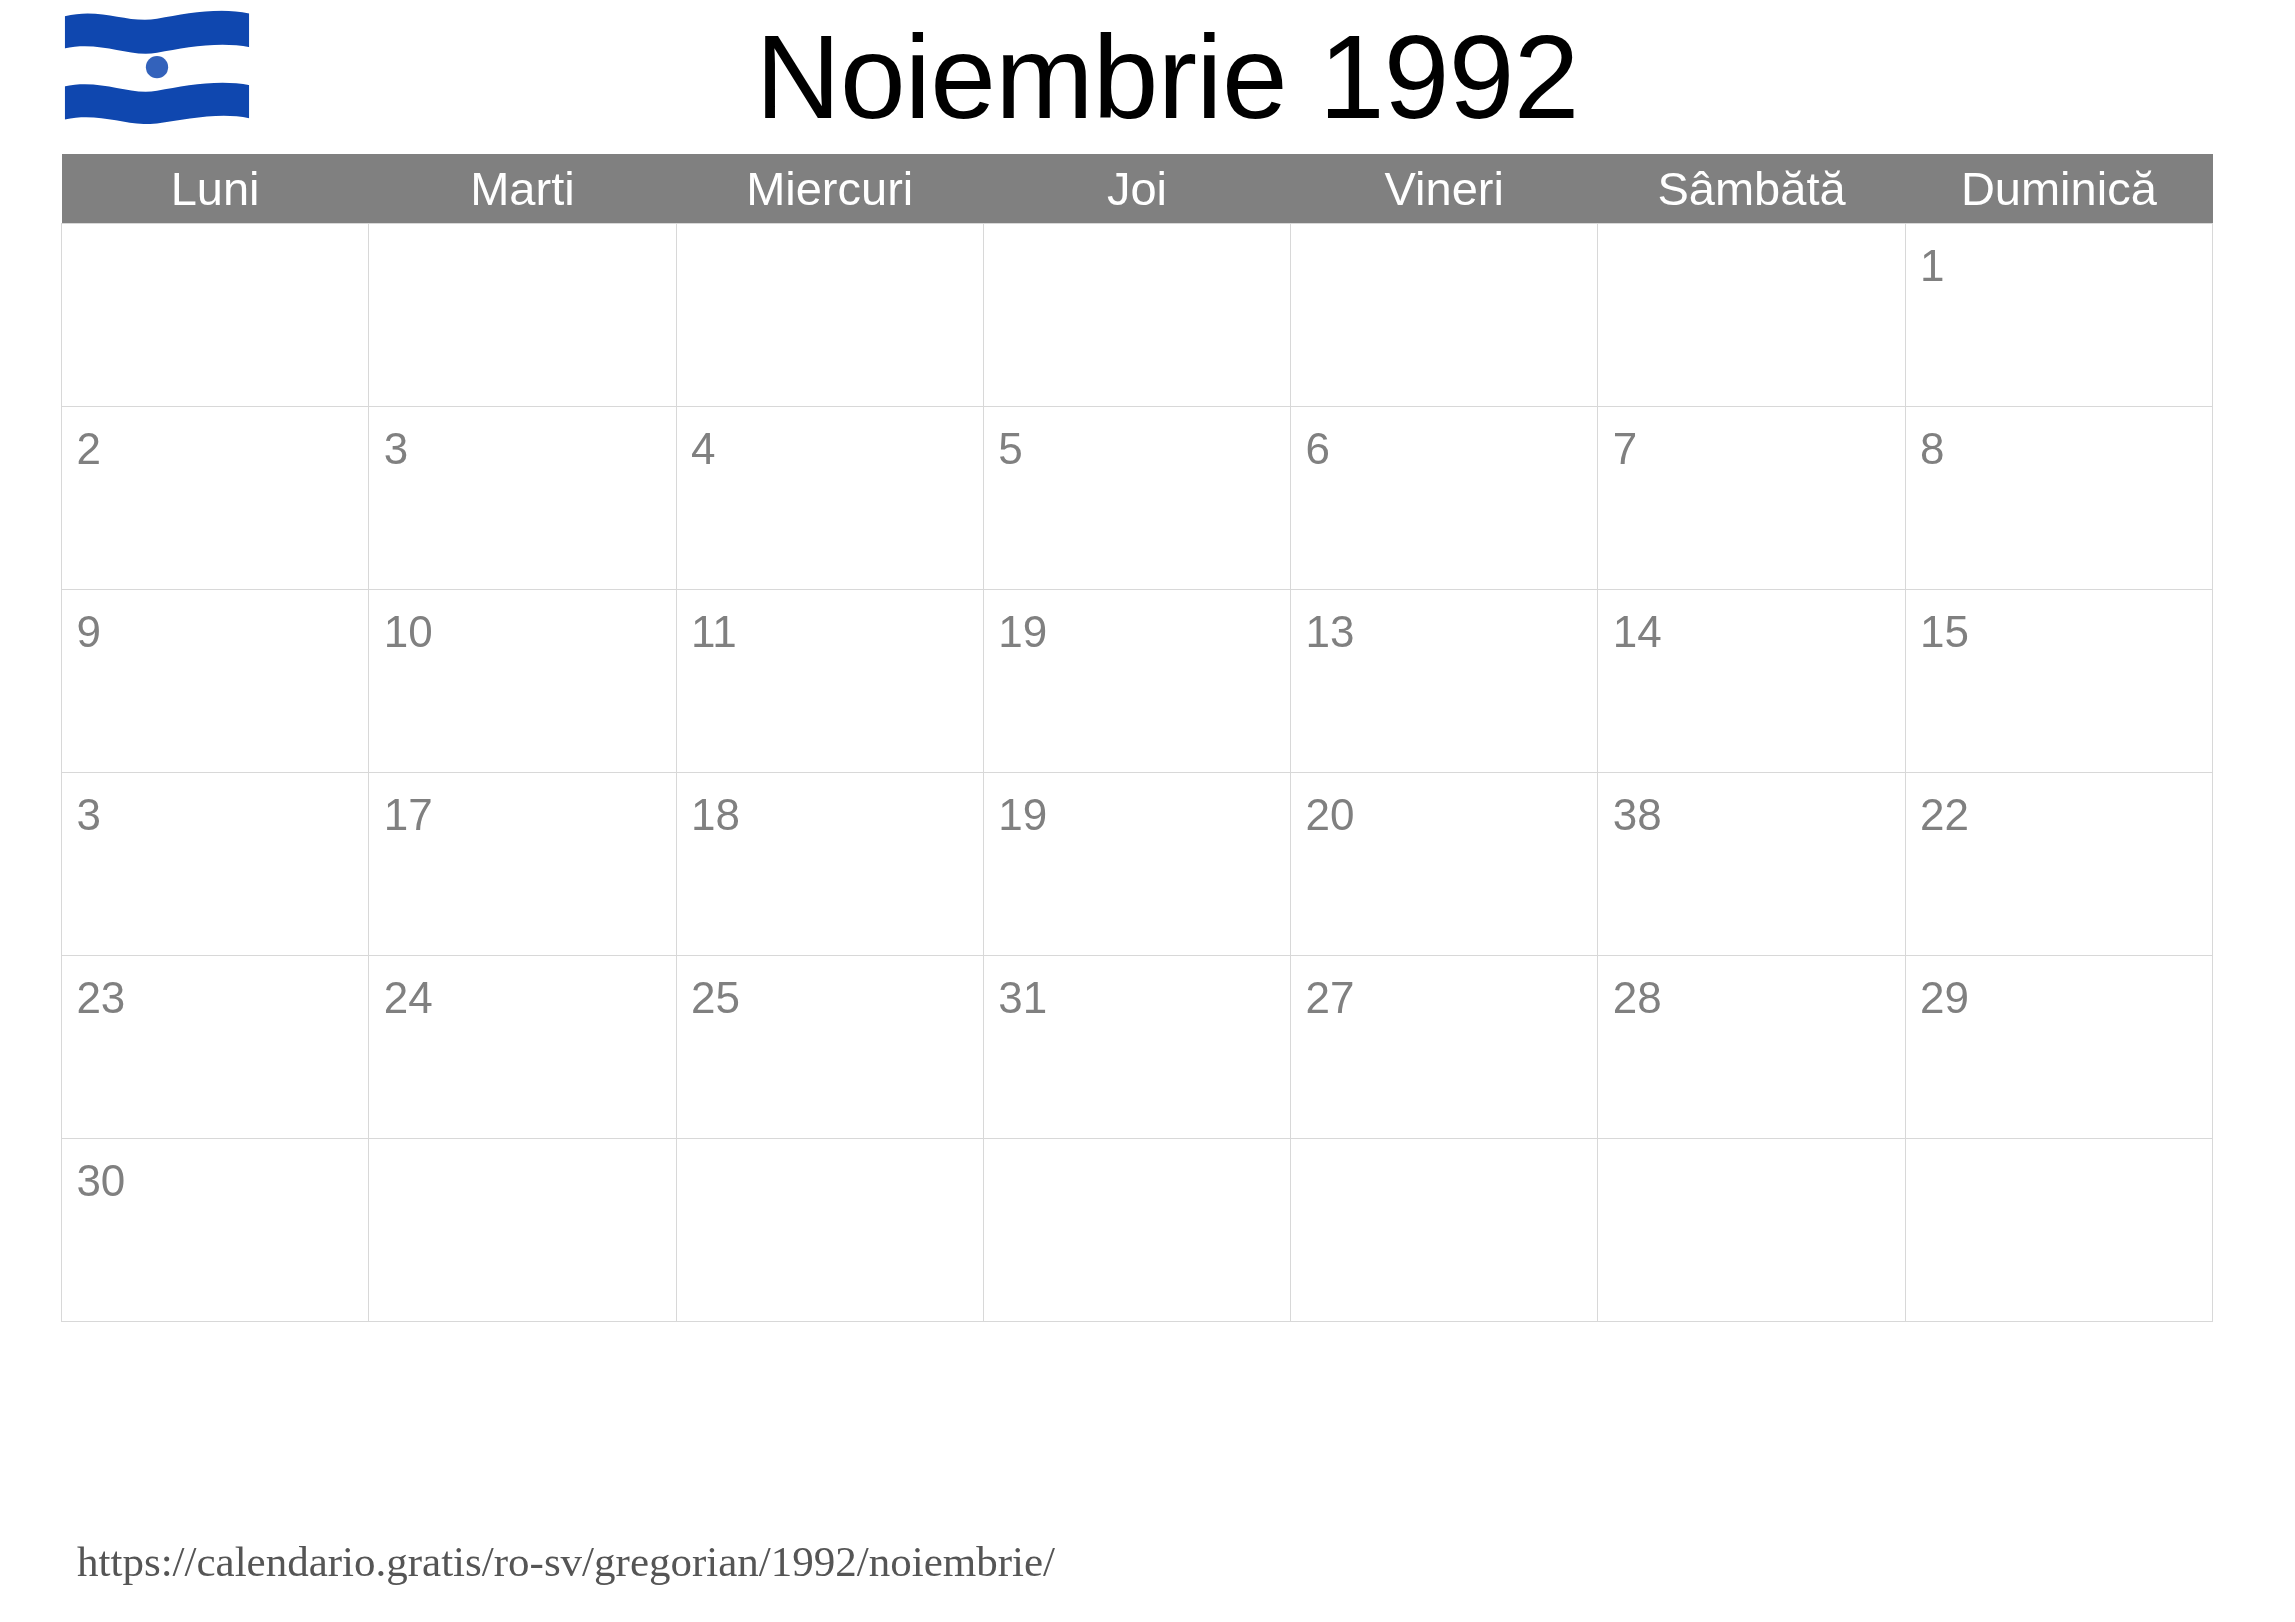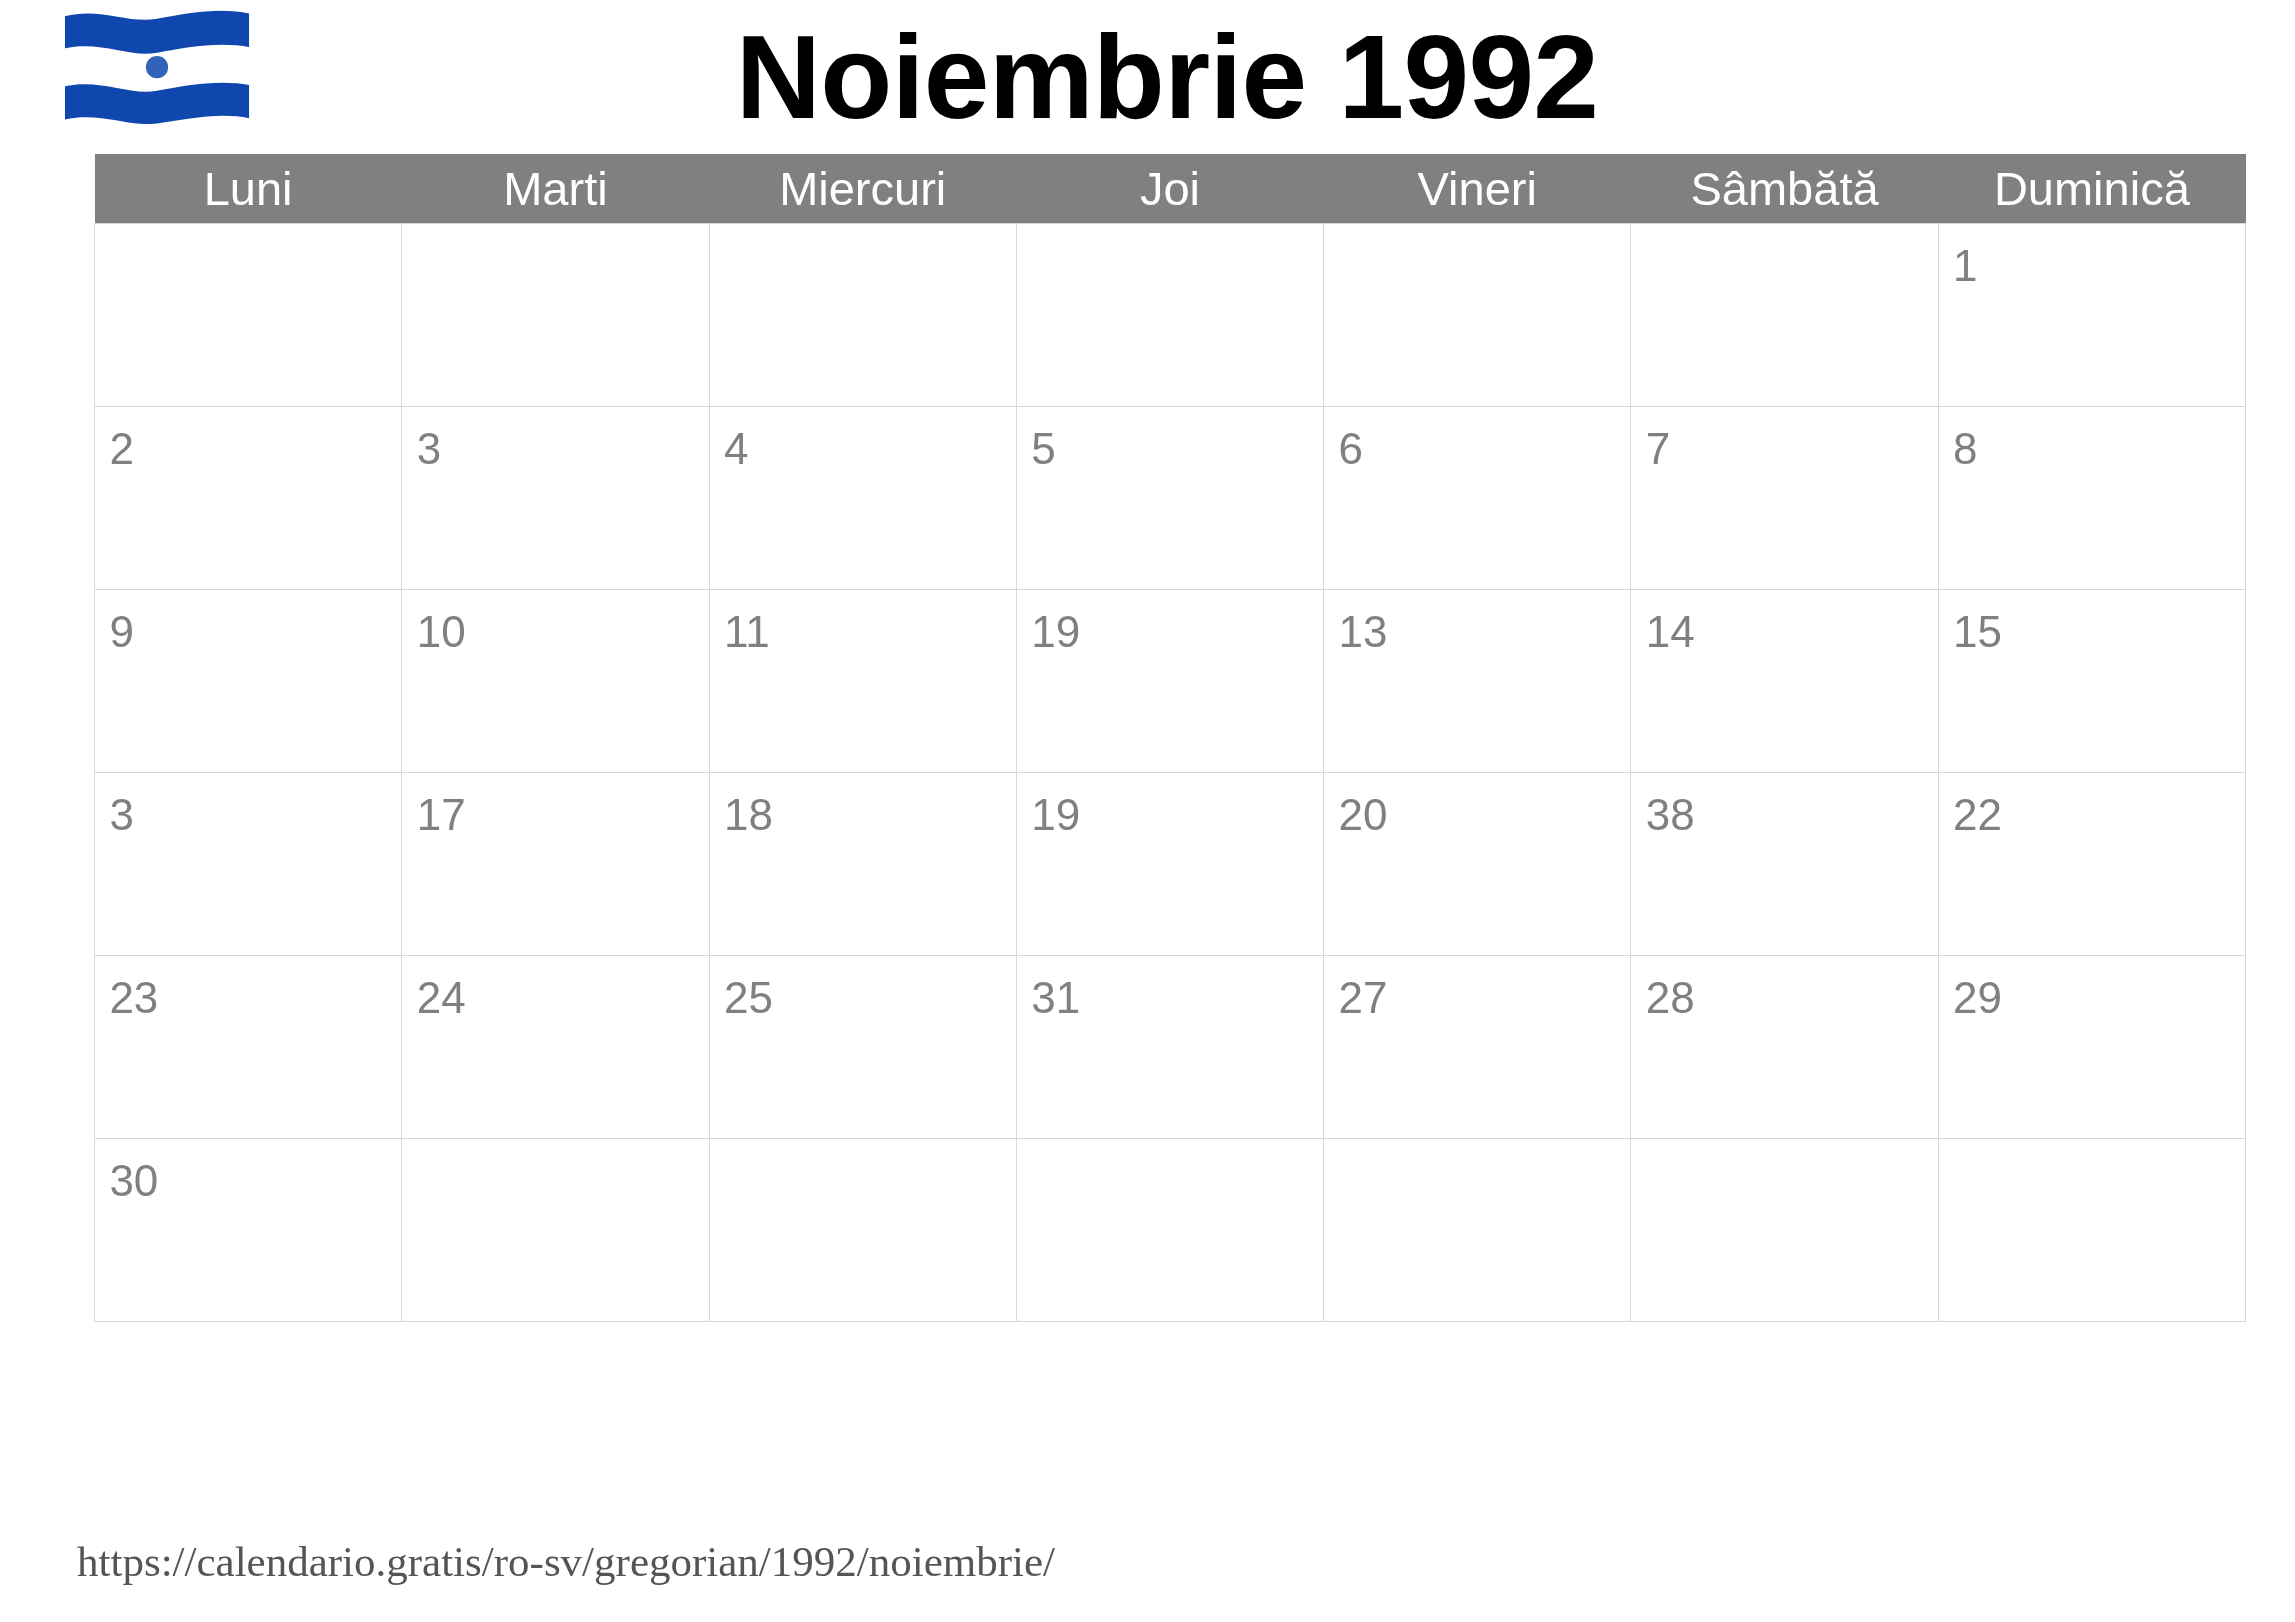--- a/index.html
+++ b/index.html
@@ -37,33 +37,33 @@
     left: 62px;
     top: 6.5px;
     width: 190px;
     height: 121px;
     display: block;
   }
 
   .title {
     font-size: 118px;
     line-height: 124px;
-    font-weight: bold;
+    font-weight: normal;
     color: #000000;
     letter-spacing: -0.7px;
     white-space: nowrap;
     margin: 0;
     padding: 0 0 0 39px;
     text-align: center;
   }
 
   
   .calendar {
     position: absolute;
-    left: 94px;
+    left: 61px;
     top: 154px;
     width: 2152px;
     border-collapse: collapse;
     table-layout: fixed;
   }
 
   .calendar col { width: 14.2857%; }
 
   .calendar thead th {
     background: #808080;

